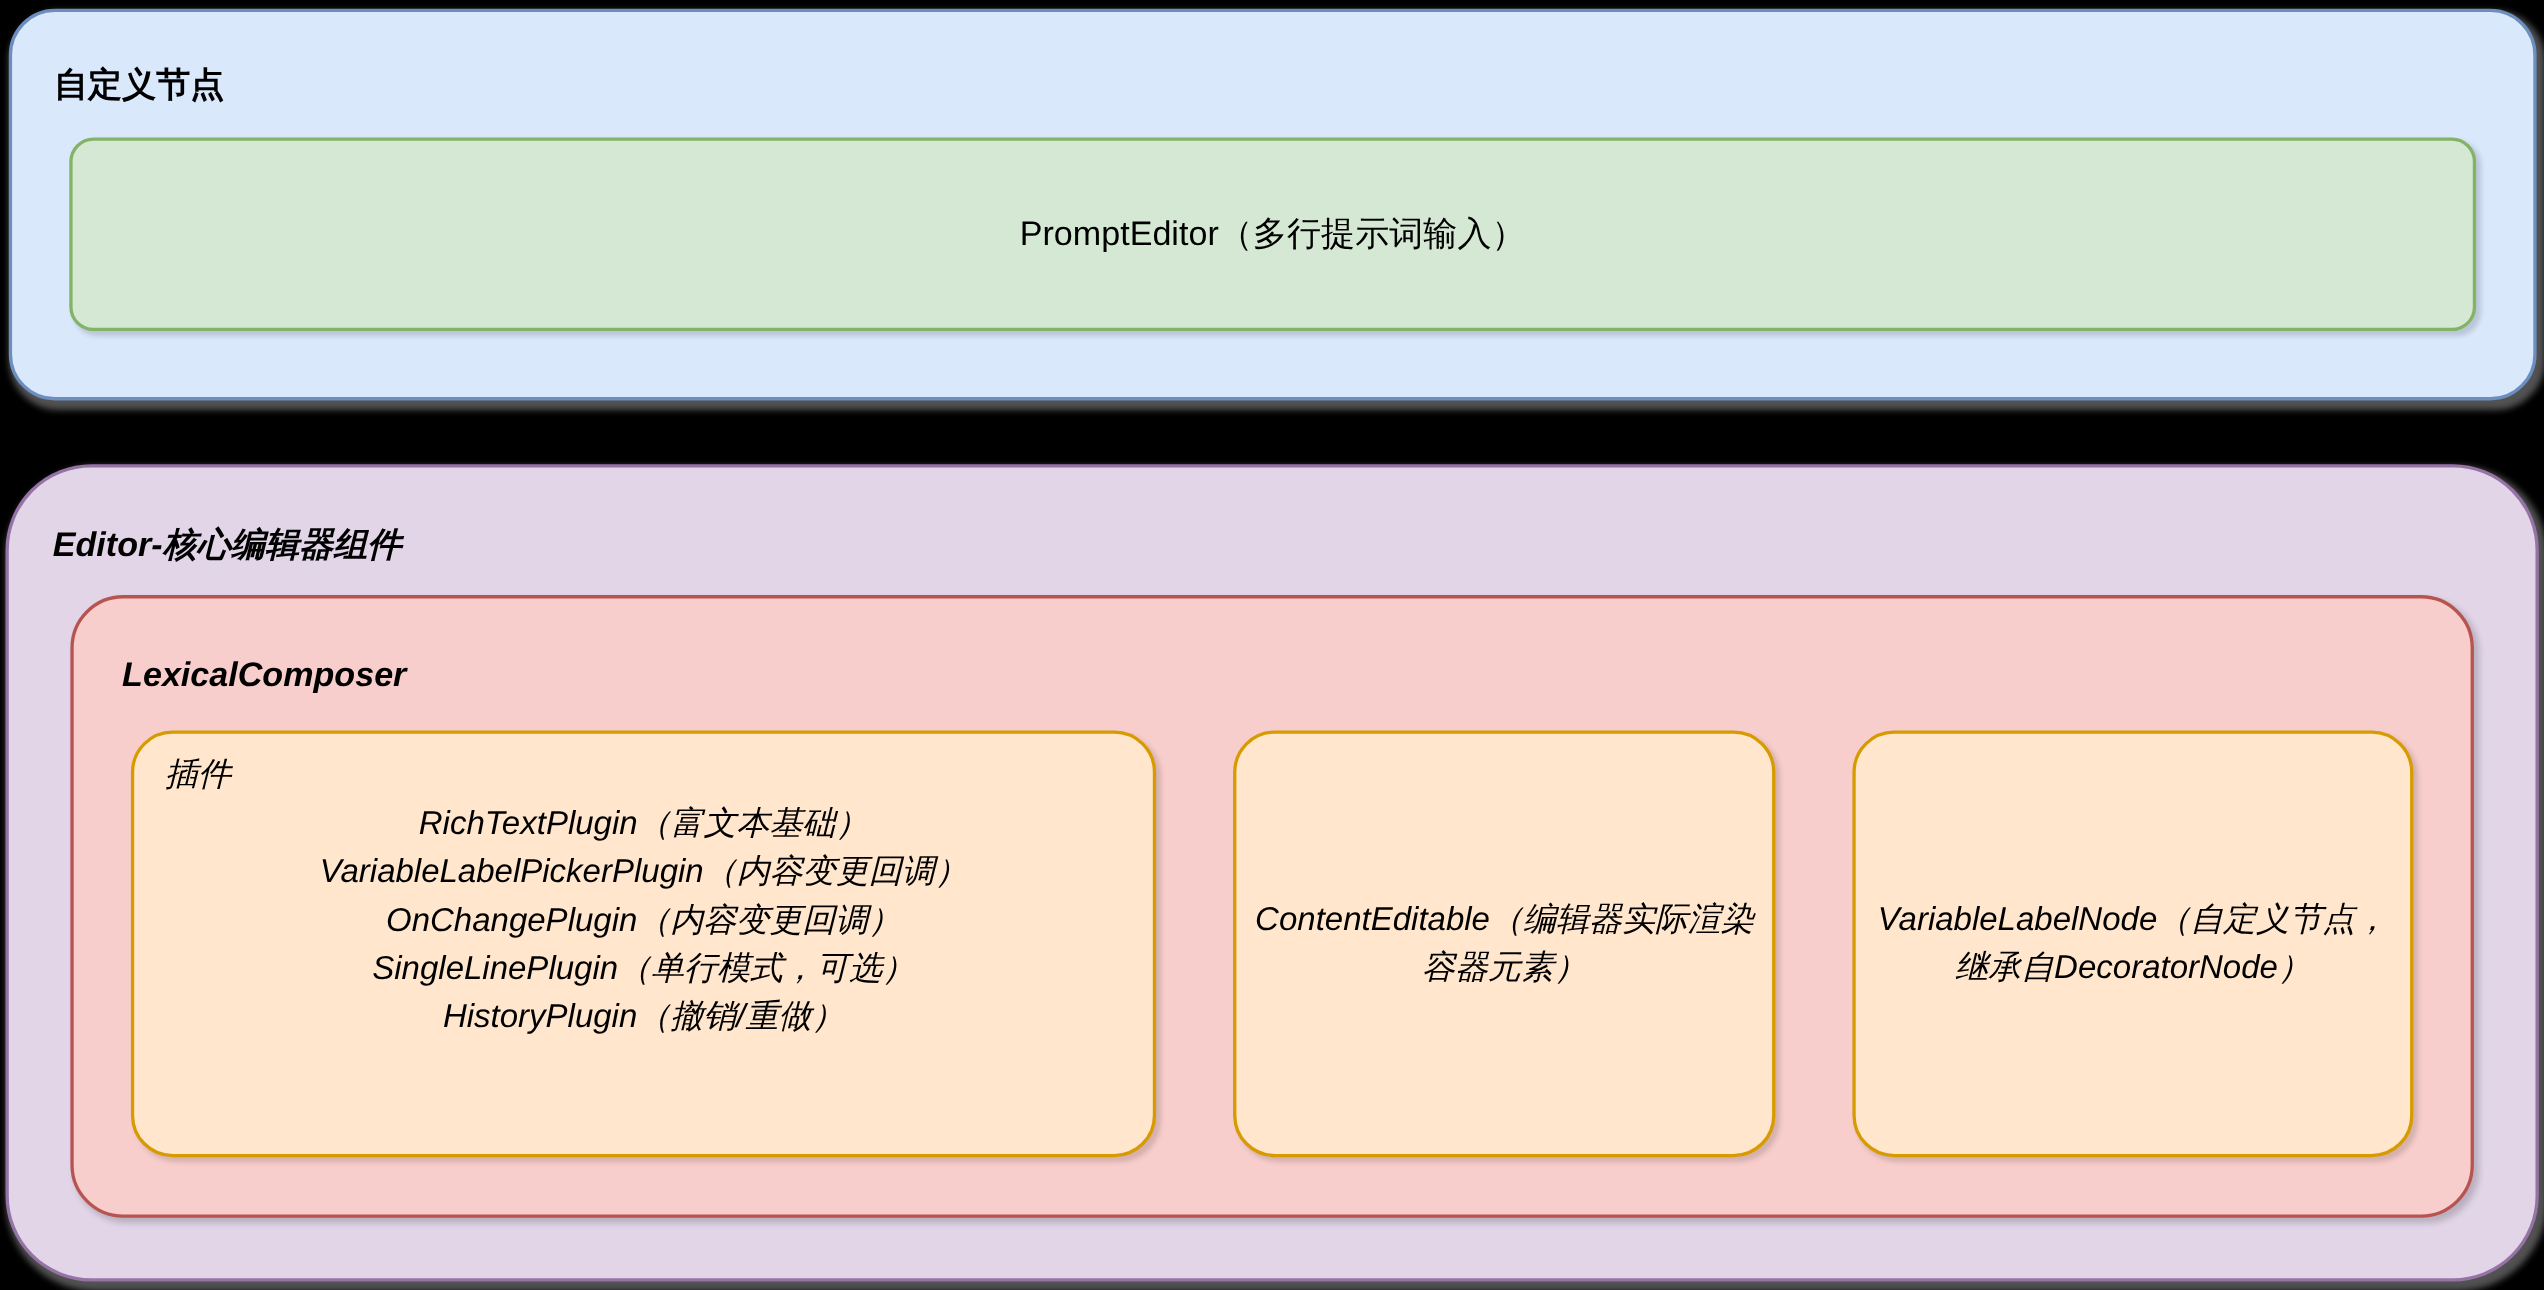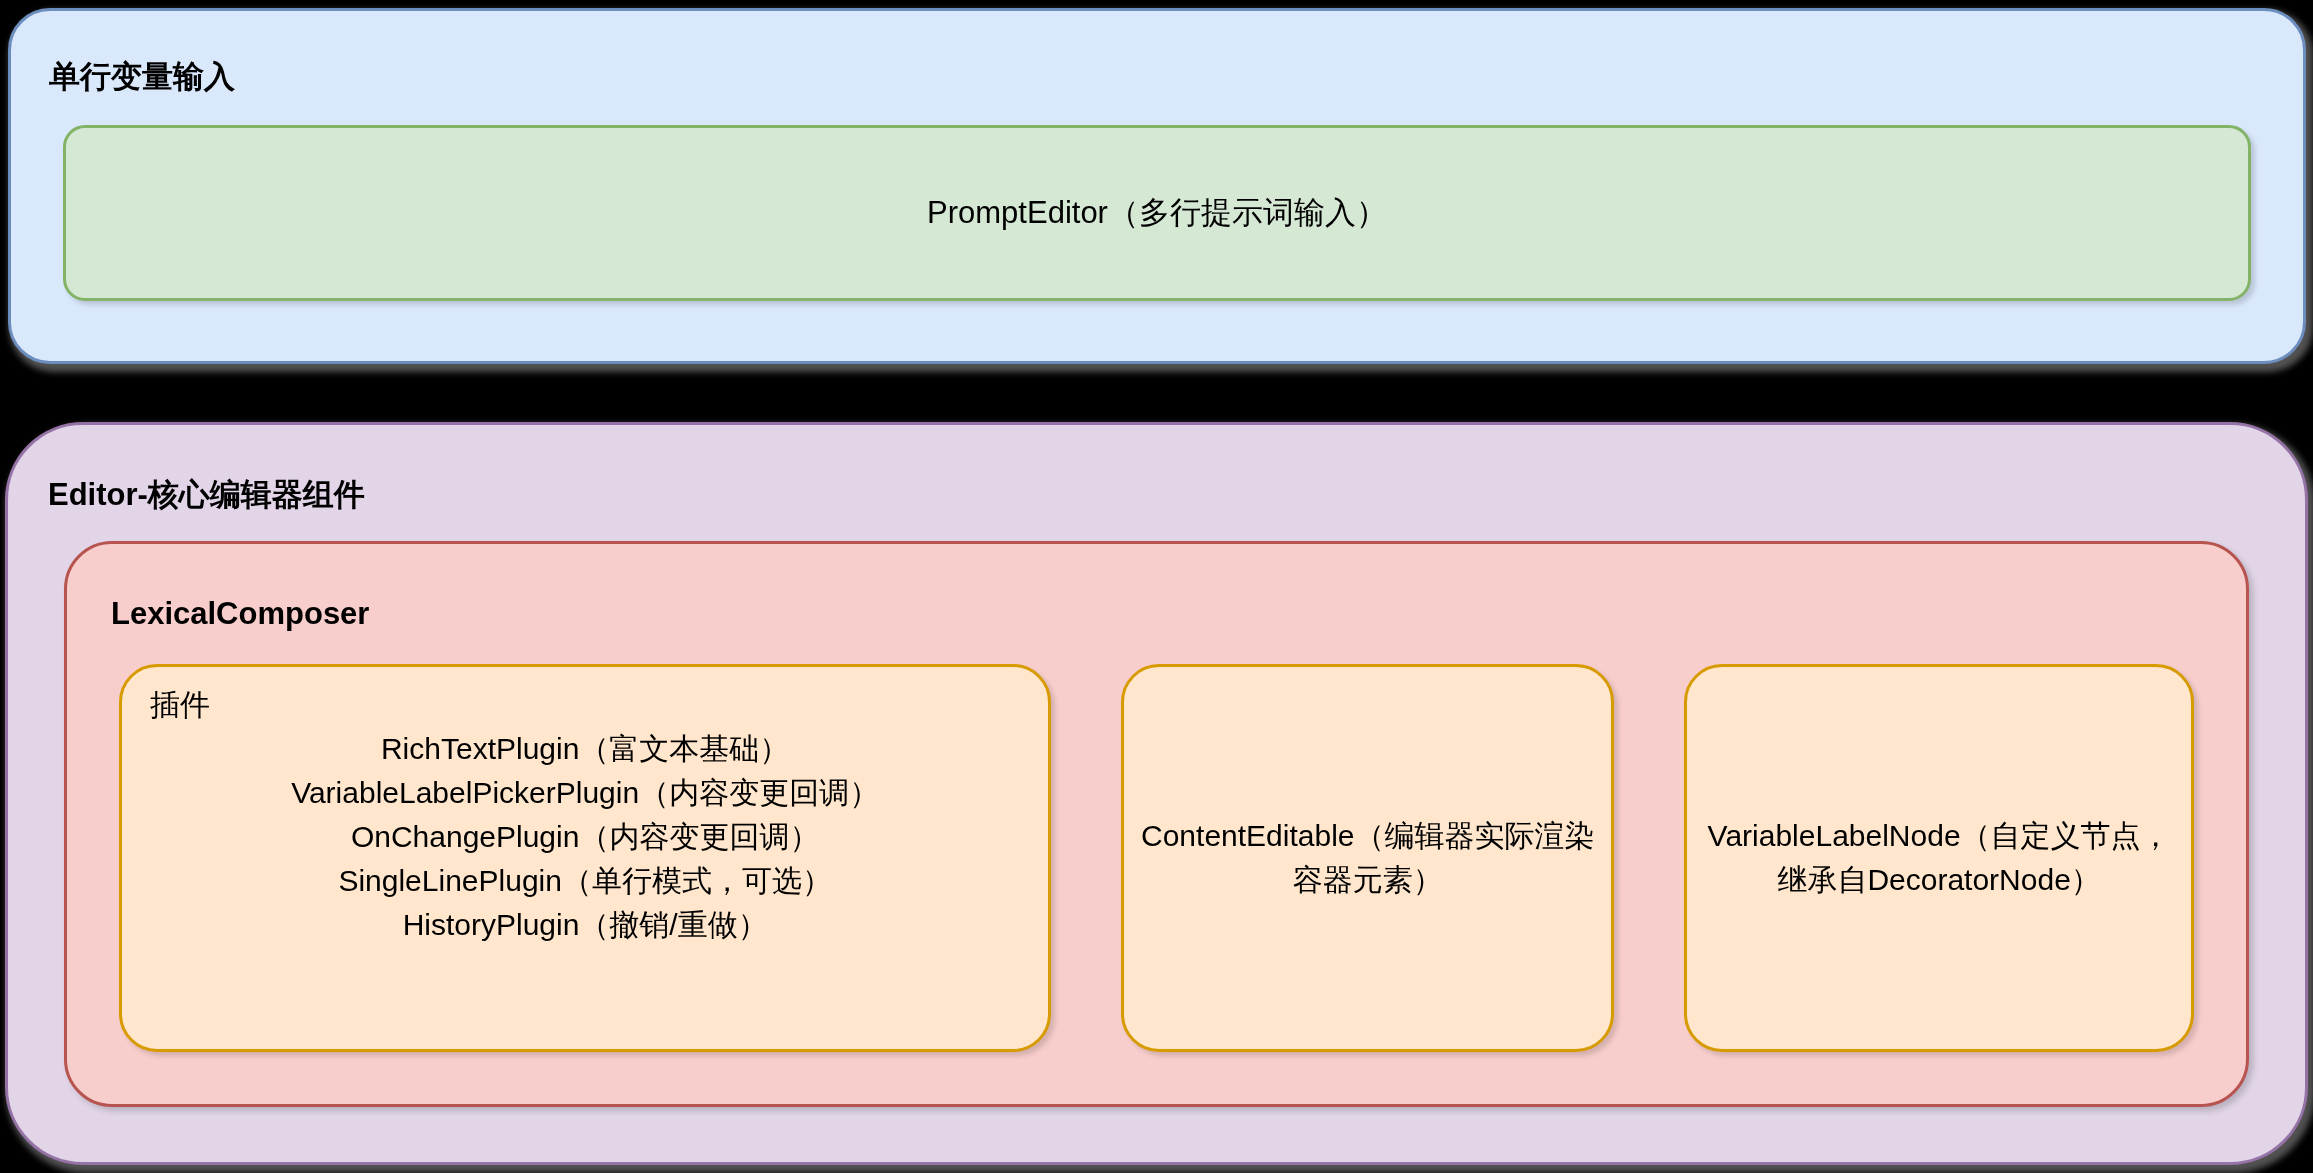--- a/index.html
+++ b/index.html
@@ -31,20 +31,21 @@
     left: 8px; top: 8px; width: 2298px; height: 356px;
     background: var(--blue-fill);
     border-color: var(--blue-stroke);
     border-radius: 42px;
   }
   .layer-editor {
     left: 5px; top: 422px; width: 2303px; height: 743px;
     background: var(--purple-fill);
     border-color: var(--purple-stroke);
     border-radius: 78px;
+    font-style: italic;
   }
   .layer-title {
     font-size: 31px; font-weight: bold; line-height: 40px;
     margin: 46px 0 0 38px;
   }
   .layer-editor .layer-title { margin: 50px 0 0 40px; }
 
   .green-row {
     display: flex; gap: 62px;
     margin: 28px 52px 0 52px;
@@ -96,21 +97,21 @@
   .orange-box.variable-node   { flex: 519 1 0; }
 
   .plugins-title { text-align: left; }
   .plugins-list  { text-align: center; }
   .plugin-item   { white-space: nowrap; }
 </style>
 </head>
 <body>
 
 <div class="layer layer-business">
-  <div class="layer-title">单行变量输入</div>
+  <div class="layer-title">自定义节点</div>
   <div class="green-row">
     <div class="green-box">
       <span>PromptEditor（多行提示词输入）</span>
     </div>
   </div>
 </div>
 
 <div class="layer layer-editor">
   <div class="layer-title">Editor-核心编辑器组件</div>
 

